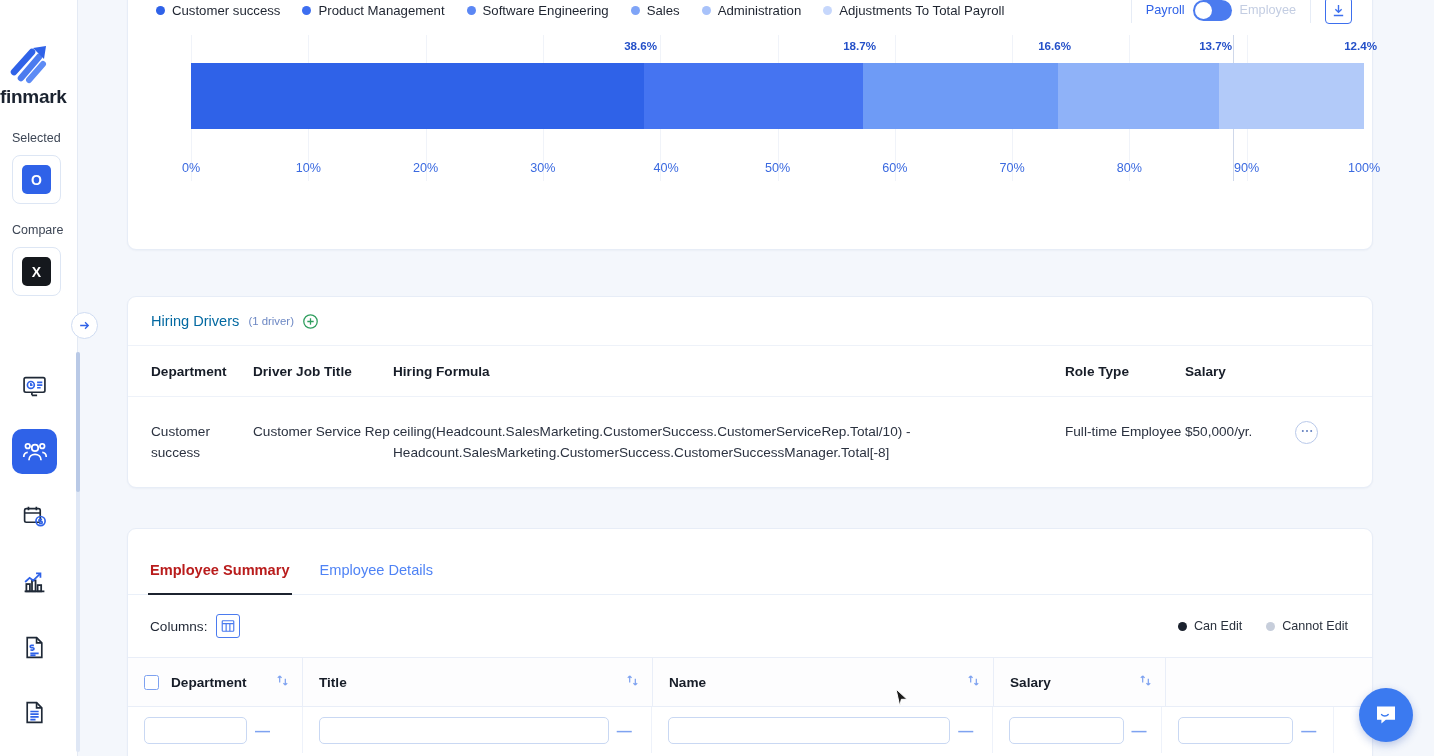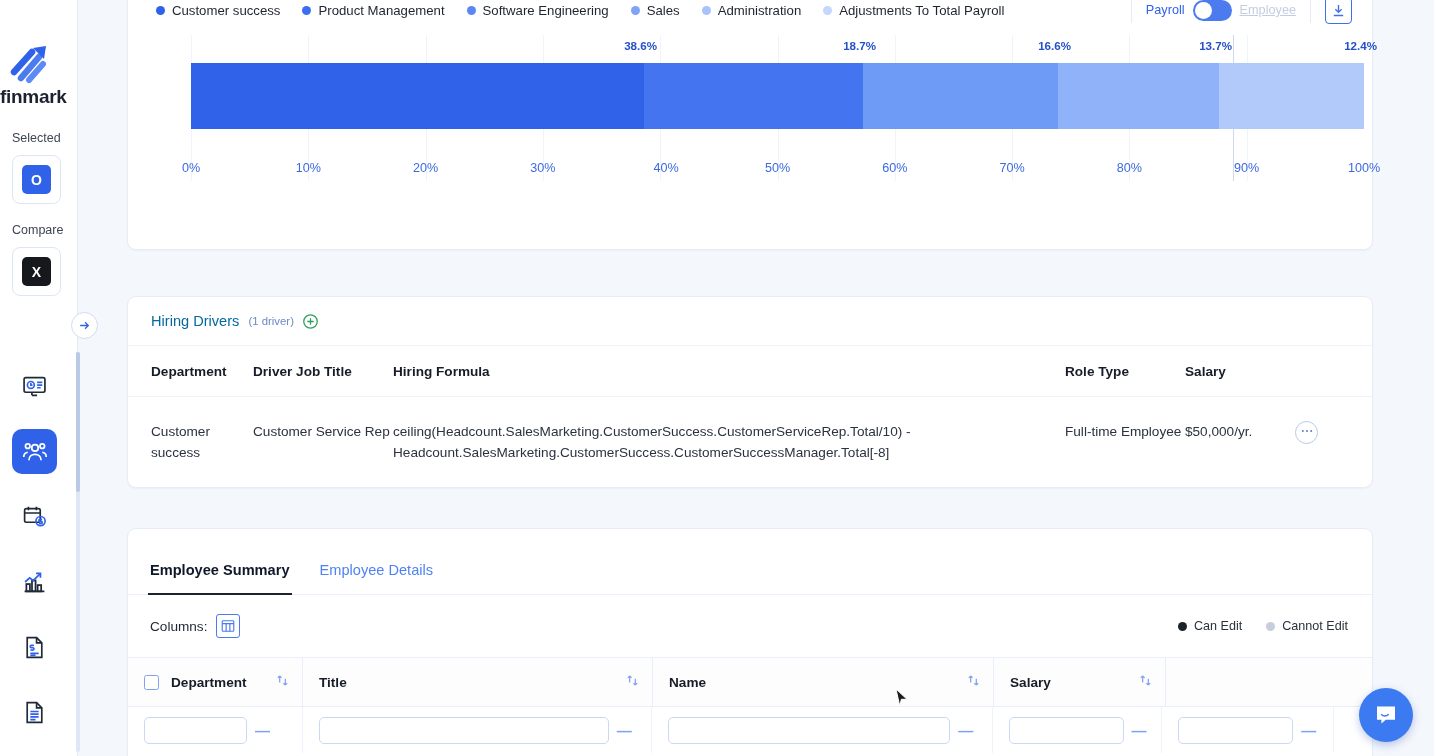--- a/index.html
+++ b/index.html
@@ -100,21 +100,21 @@
   .legend-dot { width: 9px; height: 9px; border-radius: 50%; margin-right: 7px; }
   .legend-label { font-size: 13.2px; color: #1e2430; white-space: nowrap; }
 
   .legend-right {
     position: absolute; right: 20px; top: 56px;
     display: flex; align-items: center; height: 34px;
   }
   .vdiv { width:1px; height: 26px; background:#e6ecf6; margin: 0 14px; }
   .tg-label { font-size: 12.7px; }
   .tg-on { color: #2f62e8; }
-  .tg-off { color: #c3cde2; text-decoration: underline; }
+  .tg-off { color: #c3cde2; }
   .toggle {
     width: 39px; height: 21px; border-radius: 11px;
     background: #4b7bef; margin: 0 8px; position: relative;
   }
   .toggle .knob {
     position:absolute; left: 2px; top: 2px;
     width: 17px; height: 17px; border-radius: 50%; background:#fff;
   }
   .dl-btn {
     width: 27px; height: 27px; border: 1.6px solid #3d6fee; border-radius: 4px;
@@ -176,21 +176,21 @@
   #emp-card { left: 49px; top: 528px; width: 1246px; height: 260px; }
   .tabs {
     position:absolute; left:0; top:0; width:100%; height: 66px;
     border-bottom: 1px solid #eaf0f9; display:flex; align-items:flex-end;
     padding-left: 20px;
   }
   .tab {
     font-size: 14.6px; padding: 0 2px 16px 2px; margin-right: 26px;
     position: relative;
   }
-  .tab.active { color:#0f172a; font-weight: 700; }
+  .tab.active { color:#b91c1c; font-weight: 700; }
   .tab.inactive { color:#4f83f5; font-weight: 400; }
   .tab.active::after {
     content:''; position:absolute; left:0; right:0; bottom:-1px;
     height: 2.5px; background:#1c232f;
   }
 
   .cols-row {
     position:absolute; left:0; top: 66px; width:100%; height: 62px;
     display:flex; align-items:center; padding: 0 24px 0 22px;
   }

